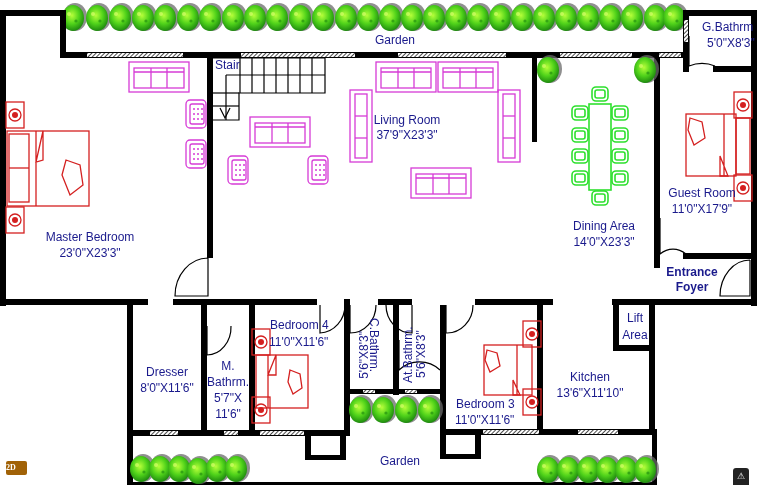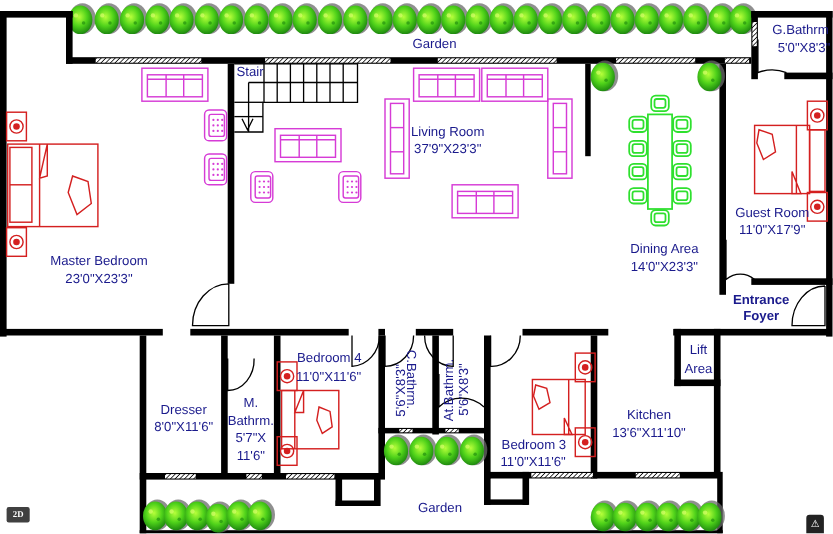--- a/index.html
+++ b/index.html
@@ -7,21 +7,21 @@
   #plan { position: absolute; left: 0; top: 0; width: 757px; height: 485px; }
   .lbl { fill: #1a1a8c; font-family: "Liberation Sans", sans-serif; font-size: 12px; }
   .lbl-bold { fill: #1a1a8c; font-family: "Liberation Sans", sans-serif; font-size: 12px; font-weight: bold; }
   .wall { fill: #000; }
   .hatch { fill: url(#hatch); }
   .door { fill: none; stroke: #000; stroke-width: 1.2; }
   .sofa { fill: none; stroke: #d63bd6; stroke-width: 1.3; }
   .bed { fill: none; stroke: #d42020; stroke-width: 1.3; }
   .dine { fill: none; stroke: #2ee02e; stroke-width: 1.6; }
   .stair { fill: none; stroke: #000; stroke-width: 1.2; }
-  .badge-2d { position: absolute; left: 6px; top: 461px; width: 21px; height: 14px; background: #404040; color: #fff; font-size: 8px; font-weight: bold; line-height: 14px; text-align: center; border-radius: 2px; font-family: Liberation Serif, serif; }
+  .badge-2d { position: absolute; left: 6px; top: 461px; width: 21px; height: 14px; background: #a16207; color: #fff; font-size: 8px; font-weight: bold; line-height: 14px; text-align: left; border-radius: 2px; font-family: Liberation Serif, serif; }
   .corner-btn { position: absolute; left: 733px; top: 468px; width: 16px; height: 17px; background: #222; border-radius: 3px 3px 0 0; color: #fff; font-size: 9px; text-align: center; line-height: 17px; }
 </style>
 </head>
 <body>
 
 <svg id="plan" viewBox="0 0 757 485" xmlns="http://www.w3.org/2000/svg">
   <defs>
     <pattern id="hatch" width="3" height="3" patternUnits="userSpaceOnUse" patternTransform="rotate(45)">
       <rect width="3" height="3" fill="#fff"></rect>
       <line x1="0" y1="0" x2="0" y2="3" stroke="#000" stroke-width="1.4"></line>

